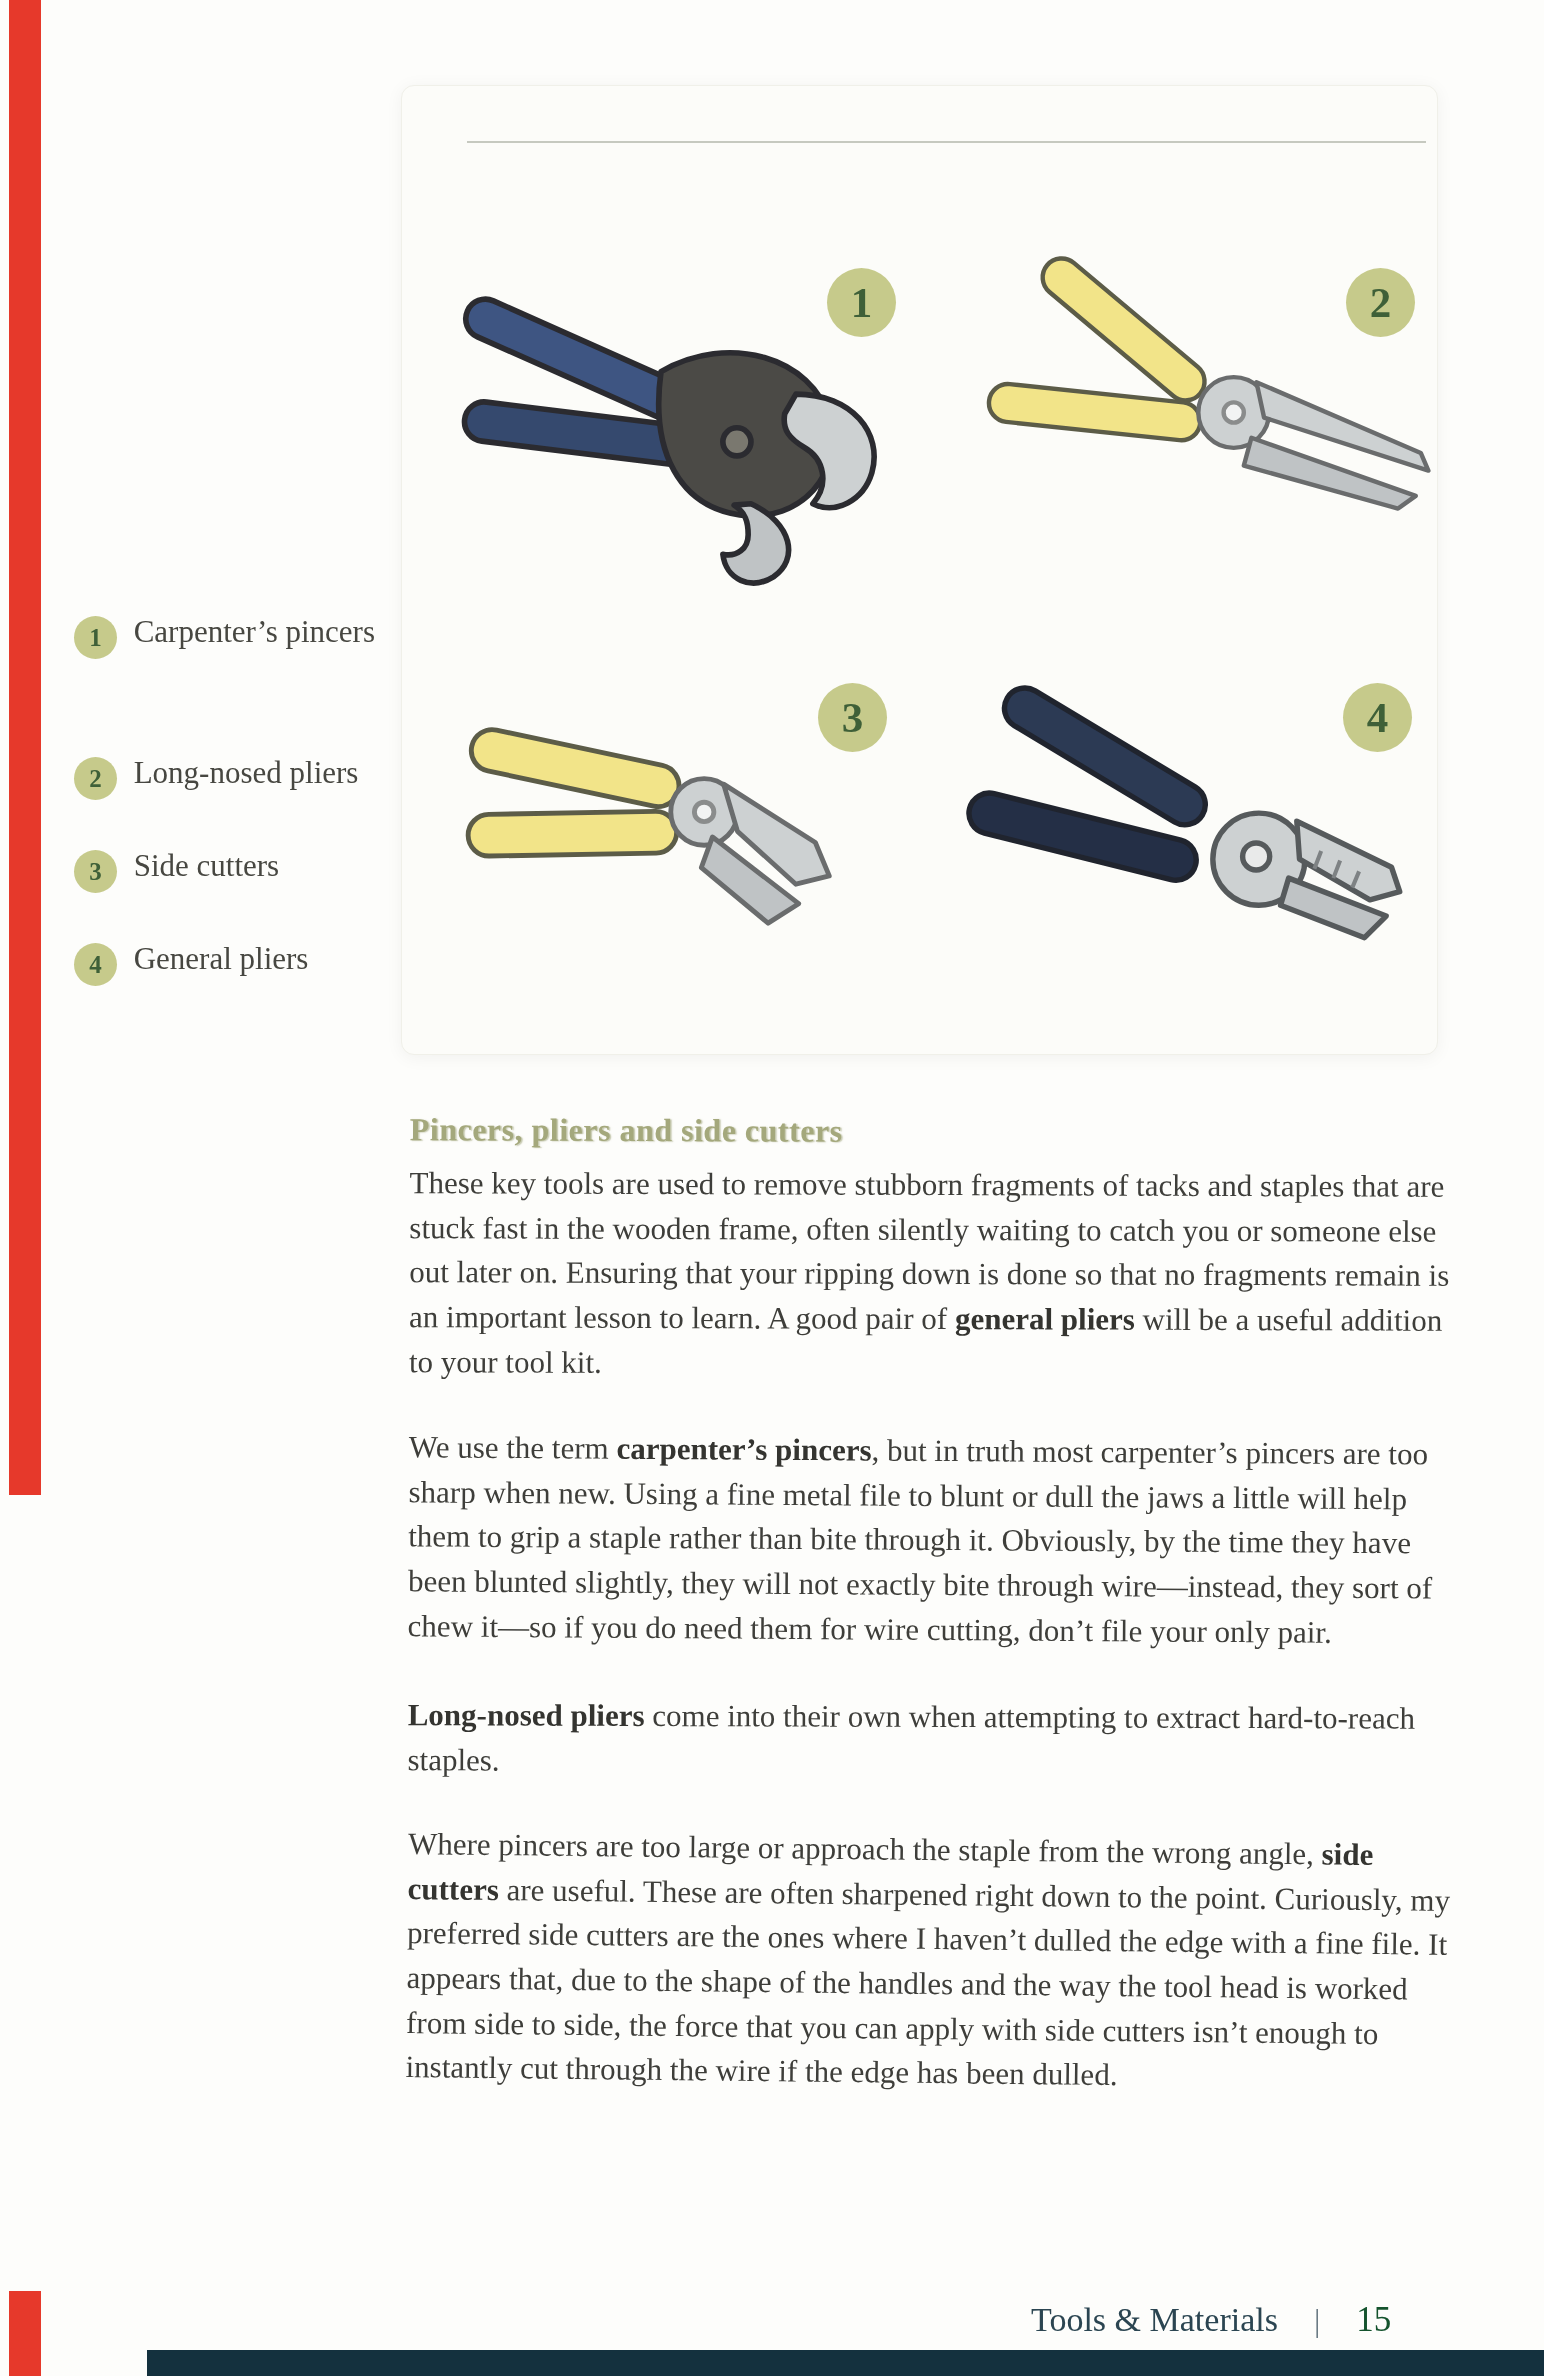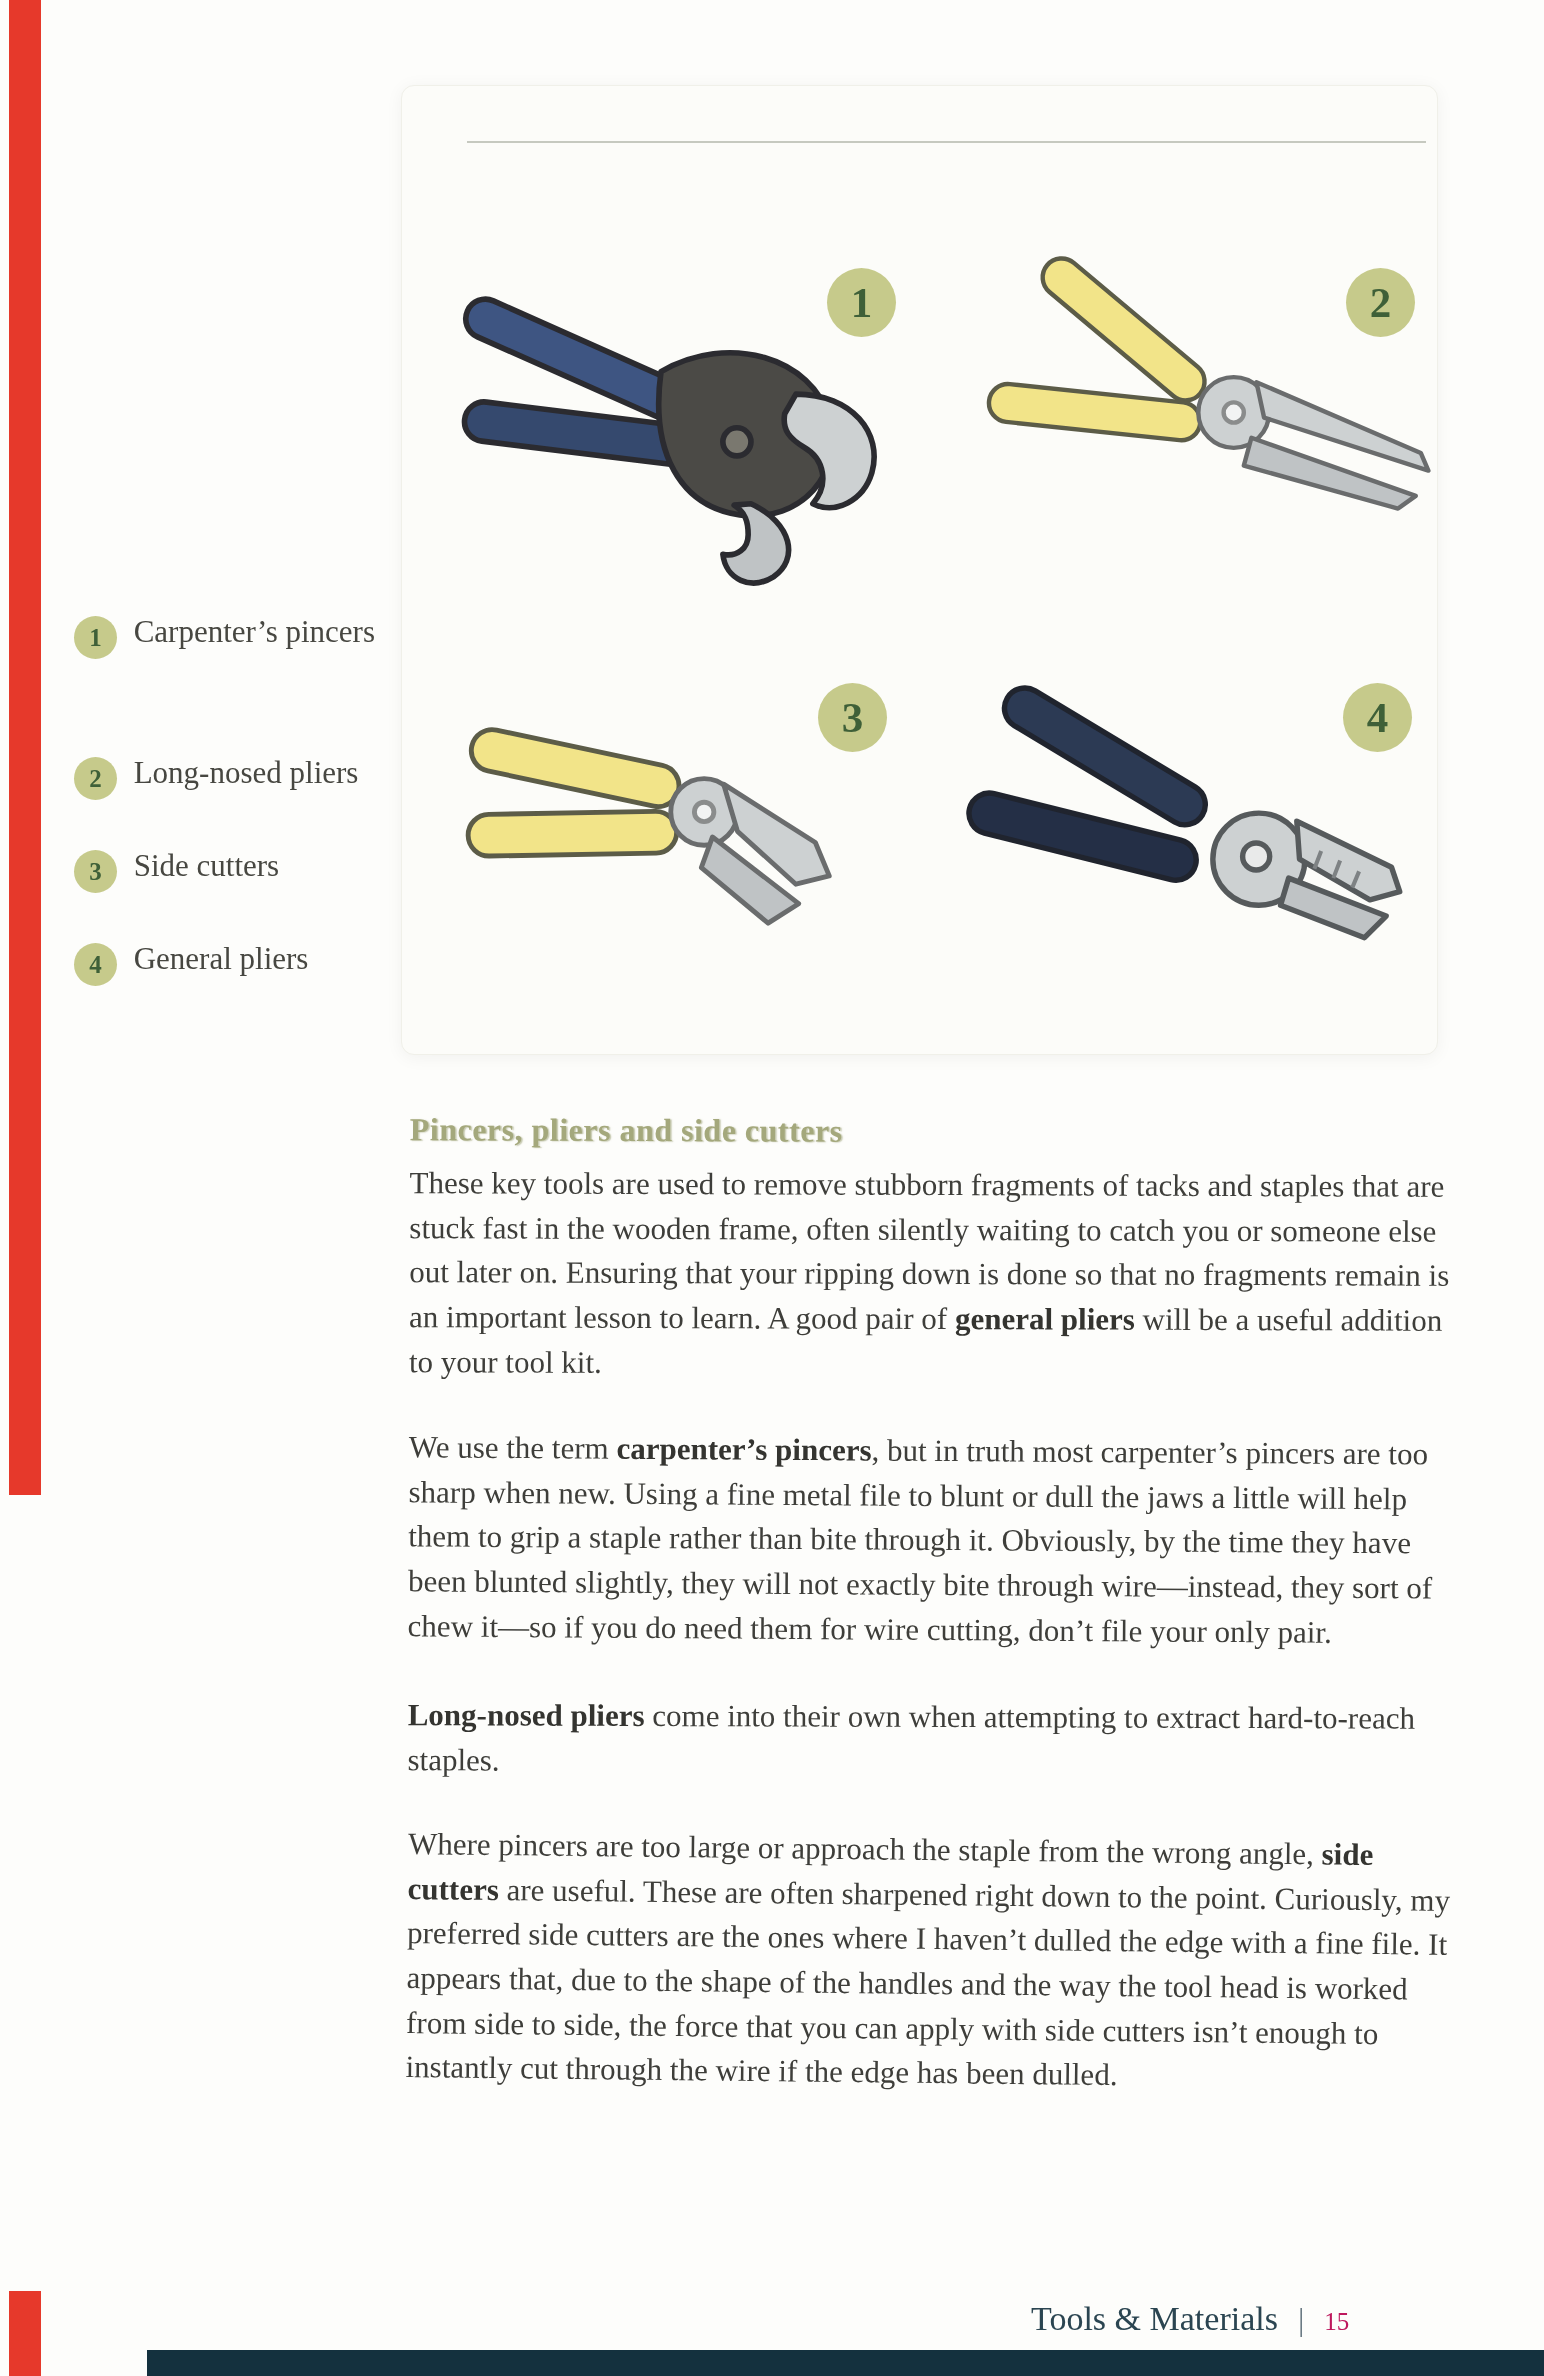--- a/index.html
+++ b/index.html
@@ -70,26 +70,26 @@
     text-shadow:1.5px 0.6px 1.3px rgba(150,155,110,0.55);
   }
   .article p { margin:0 0 43px 0; font-size:31px; line-height:1.44; }
   .article p strong { font-weight:700; color:#343430; }
   .pg2 { transform:rotate(0.2deg); }
   .pg4 { transform:rotate(0.45deg); }
 
   
   .footer {
     position:absolute; left:1031px; top:2300px;
-    display:flex; gap:20px; align-items:baseline;
+    display:flex; gap:36px; align-items:baseline;
     color:var(--footer_text,#2b4551);
   }
   .footer .section { font-size:34px; }
   .footer .divider { font-size:32px; color:#6b7b84; }
-  .footer .pageno { font-size:25px; color:#be185d; }
+  .footer .pageno { font-size:35px; color:#14532d; }
   .footer-bar {
     position:absolute; left:147px; top:2350px; width:1398px; height:26px;
     background:var(--footer_bar,#14313e);
   }
 
   
   .f-blue   { fill:var(--handle_blue,#3e5582); }
   .f-blue2  { fill:#35496e; }
   .f-yellow { fill:var(--handle_yellow,#f2e489); }
   .f-navy   { fill:var(--handle_navy,#2c3a54); }

